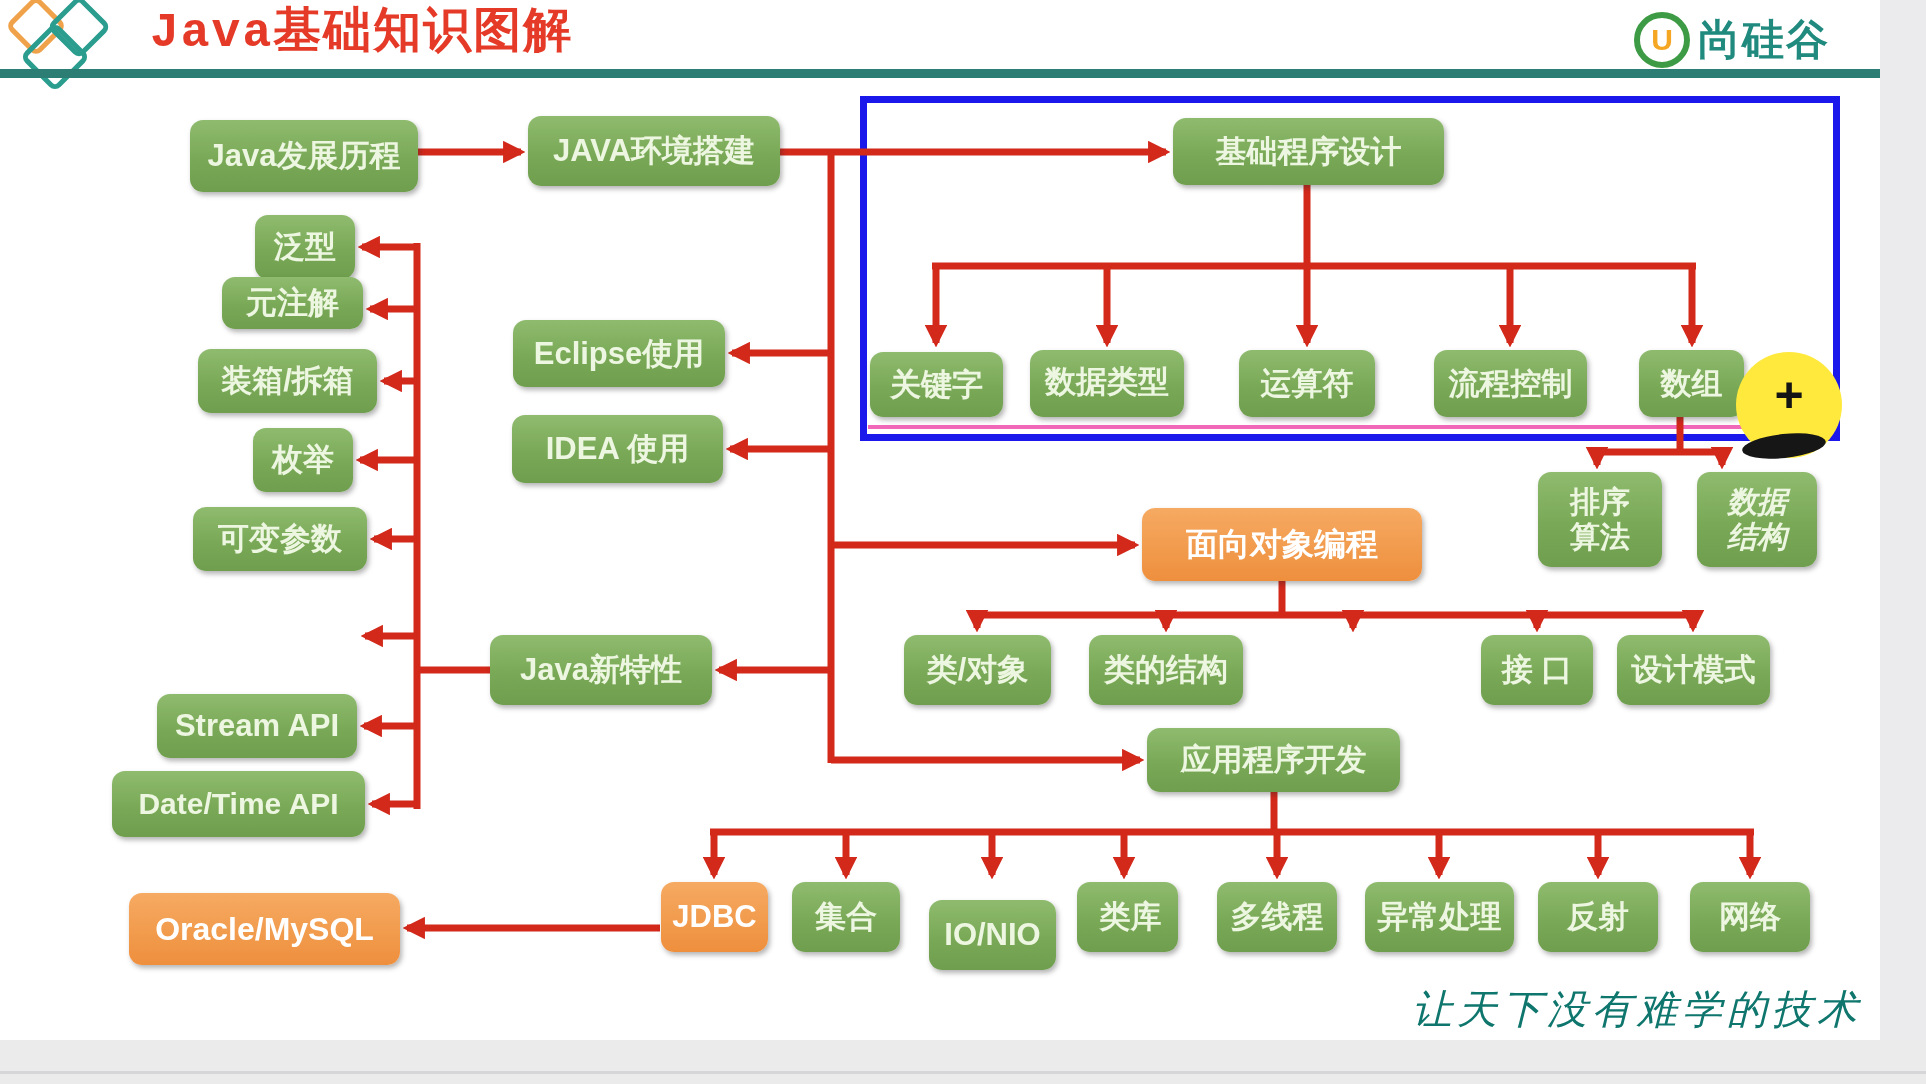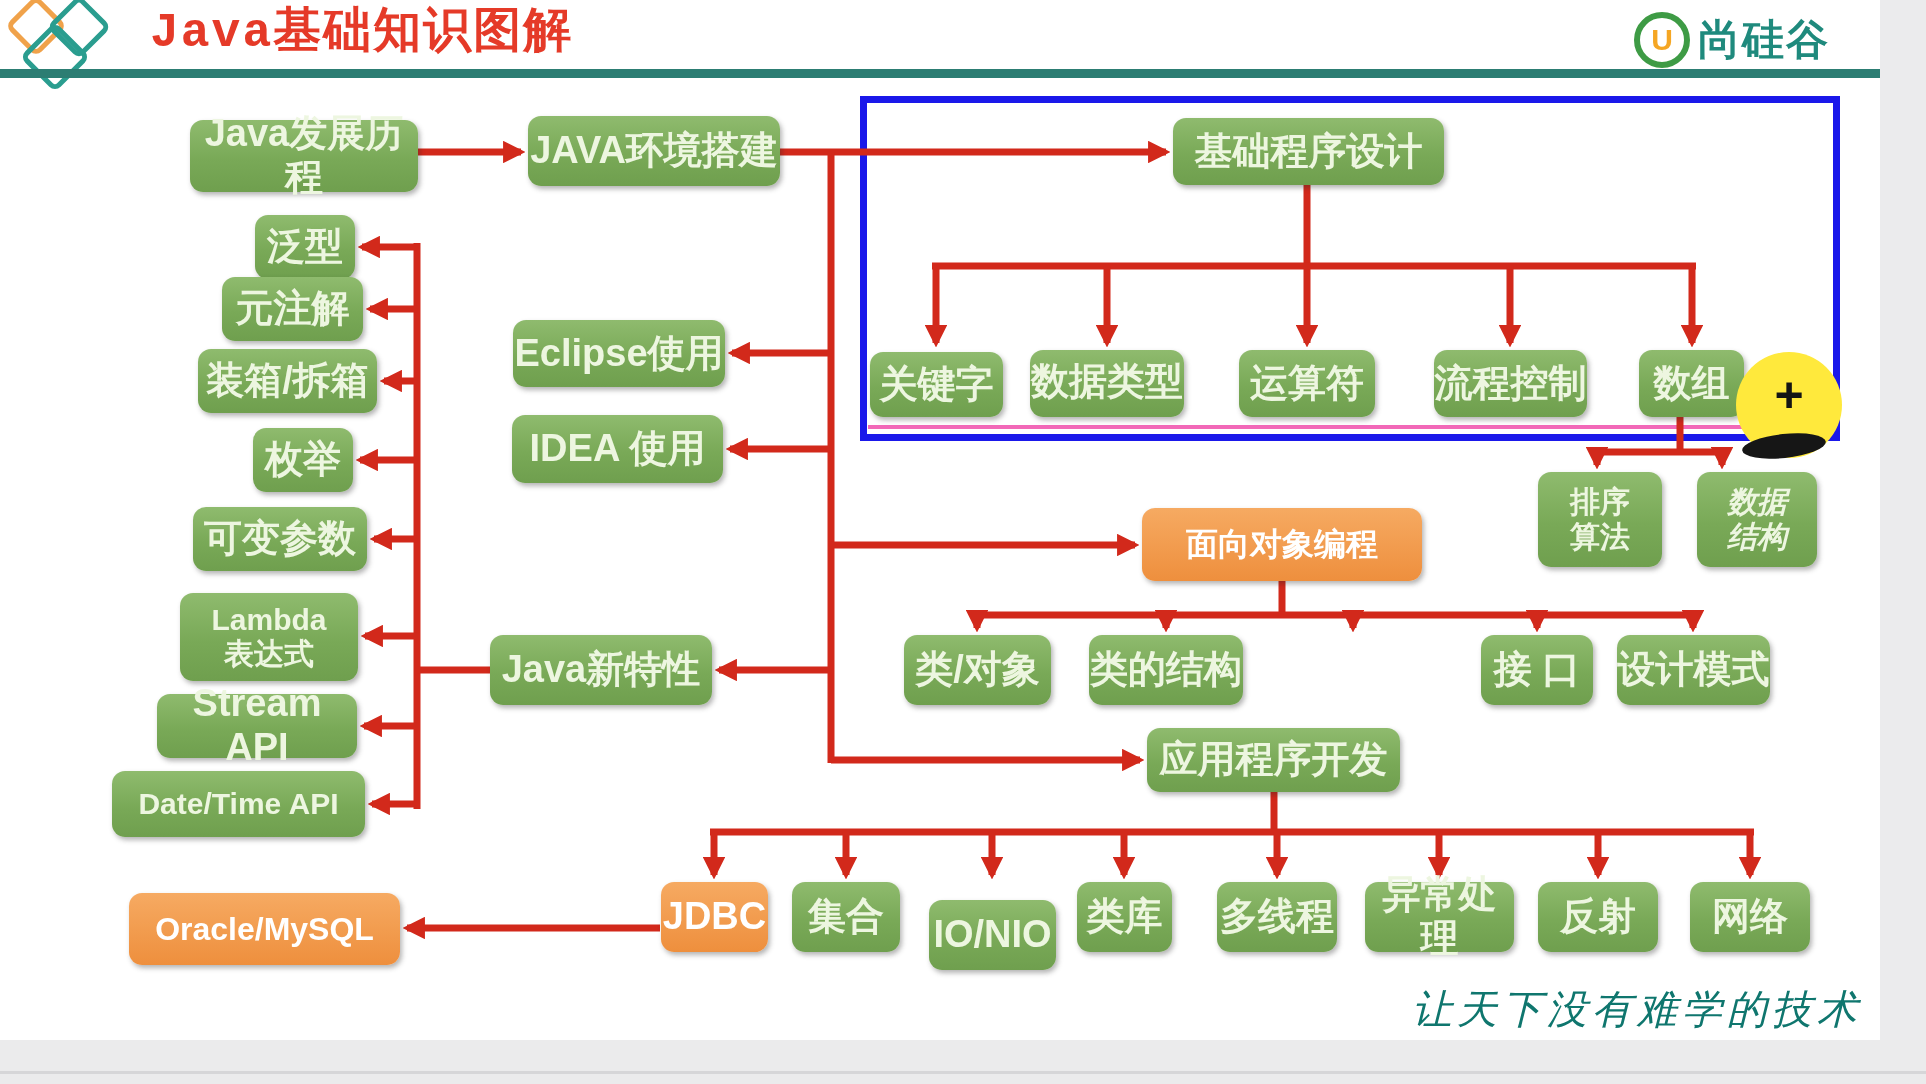--- a/index.html
+++ b/index.html
@@ -22,21 +22,21 @@
                 color:#f5a623;font-weight:bold;font-size:30px;margin-right:8px;}
   .brand .btxt{font-size:42px;font-weight:bold;color:#1f8a7d;letter-spacing:2px;}
   
   .blue-frame{position:absolute;left:860px;top:96px;width:980px;height:345px;
               border:7px solid #1a18ea;box-sizing:border-box;z-index:1;}
   .pink-line{position:absolute;left:868px;top:425px;width:964px;height:4px;background:#f268b8;z-index:2;}
   svg.connectors{position:absolute;left:0;top:0;z-index:3;}
   
   .node{position:absolute;display:flex;flex-direction:column;align-items:center;justify-content:center;
         border-radius:13px;box-shadow:2px 3px 5px rgba(40,40,40,.35);
-        font-weight:bold;font-size:38px;text-align:center;z-index:4;line-height:1.15;}
+        font-weight:bold;font-size:31px;text-align:center;z-index:4;line-height:1.15;}
   .node.green{background:linear-gradient(180deg,#8fbb6e 0%,#79a957 55%,#6f9f4e 100%);color:#edf6e0;}
   .node.orange{background:linear-gradient(180deg,#f6aa62 0%,#ee8f3d 100%);color:#ffffff;}
   .node .line{display:block;}
   
   .cursor-highlight{position:absolute;left:1736px;top:352px;width:106px;height:106px;
                     background:#ffe93c;border-radius:50%;z-index:5;}
   .cursor-highlight .plus{position:absolute;left:0;top:14px;width:100%;text-align:center;
                           font-size:50px;font-weight:bold;color:#141414;}
   .cursor-highlight .crescent{position:absolute;left:6px;bottom:0px;width:84px;height:24px;
                               background:#161616;border-radius:50%;transform:rotate(-6deg);}
@@ -132,36 +132,32 @@
       <path d="M660,928 H407" marker-end="url(#ah)"></path>
     </g>
   </svg>
 
   <div class="node green" style="left:190px;top:120px;width:228px;height:72px;">
       <span>Java发展历程</span>
     </div>
   <div class="node green" style="left:255px;top:215px;width:100px;height:64px;">
       <span>泛型</span>
     </div>
-  <div class="node green" style="left:222px;top:277px;width:141px;height:64px;">
+  <div class="node green" style="left:222px;top:277px;width:141px;height:52px;">
       <span>元注解</span>
     </div>
   <div class="node green" style="left:198px;top:349px;width:179px;height:64px;">
       <span>装箱/拆箱</span>
     </div>
   <div class="node green" style="left:253px;top:428px;width:100px;height:64px;">
       <span>枚举</span>
     </div>
   <div class="node green" style="left:193px;top:507px;width:174px;height:64px;">
       <span>可变参数</span>
     </div>
-  <div class="node green" style="left:180px;top:593px;width:178px;height:88px;font-size:30px;">
-    <span class="line">Lambda</span>
-    <span class="line">表达式</span>
-  </div>
   <div class="node green" style="left:157px;top:694px;width:200px;height:64px;">
       <span>Stream API</span>
     </div>
   <div class="node green" style="left:112px;top:771px;width:253px;height:66px;font-size:30px;">
       <span>Date/Time API</span>
     </div>
   <div class="node orange" style="left:129px;top:893px;width:271px;height:72px;font-size:32px;">
       <span>Oracle/MySQL</span>
     </div>
 
@@ -226,21 +222,21 @@
     </div>
   <div class="node orange" style="left:661px;top:882px;width:107px;height:70px;">
       <span>JDBC</span>
     </div>
   <div class="node green" style="left:792px;top:882px;width:108px;height:70px;">
       <span>集合</span>
     </div>
   <div class="node green" style="left:929px;top:900px;width:127px;height:70px;">
       <span>IO/NIO</span>
     </div>
-  <div class="node green" style="left:1077px;top:882px;width:95px;height:70px;">
+  <div class="node green" style="left:1077px;top:882px;width:95px;height:70px;padding-left:6px;">
       <span>类库</span>
     </div>
   <div class="node green" style="left:1217px;top:882px;width:120px;height:70px;">
       <span>多线程</span>
     </div>
   <div class="node green" style="left:1365px;top:882px;width:149px;height:70px;">
       <span>异常处理</span>
     </div>
   <div class="node green" style="left:1538px;top:882px;width:120px;height:70px;">
       <span>反射</span>

